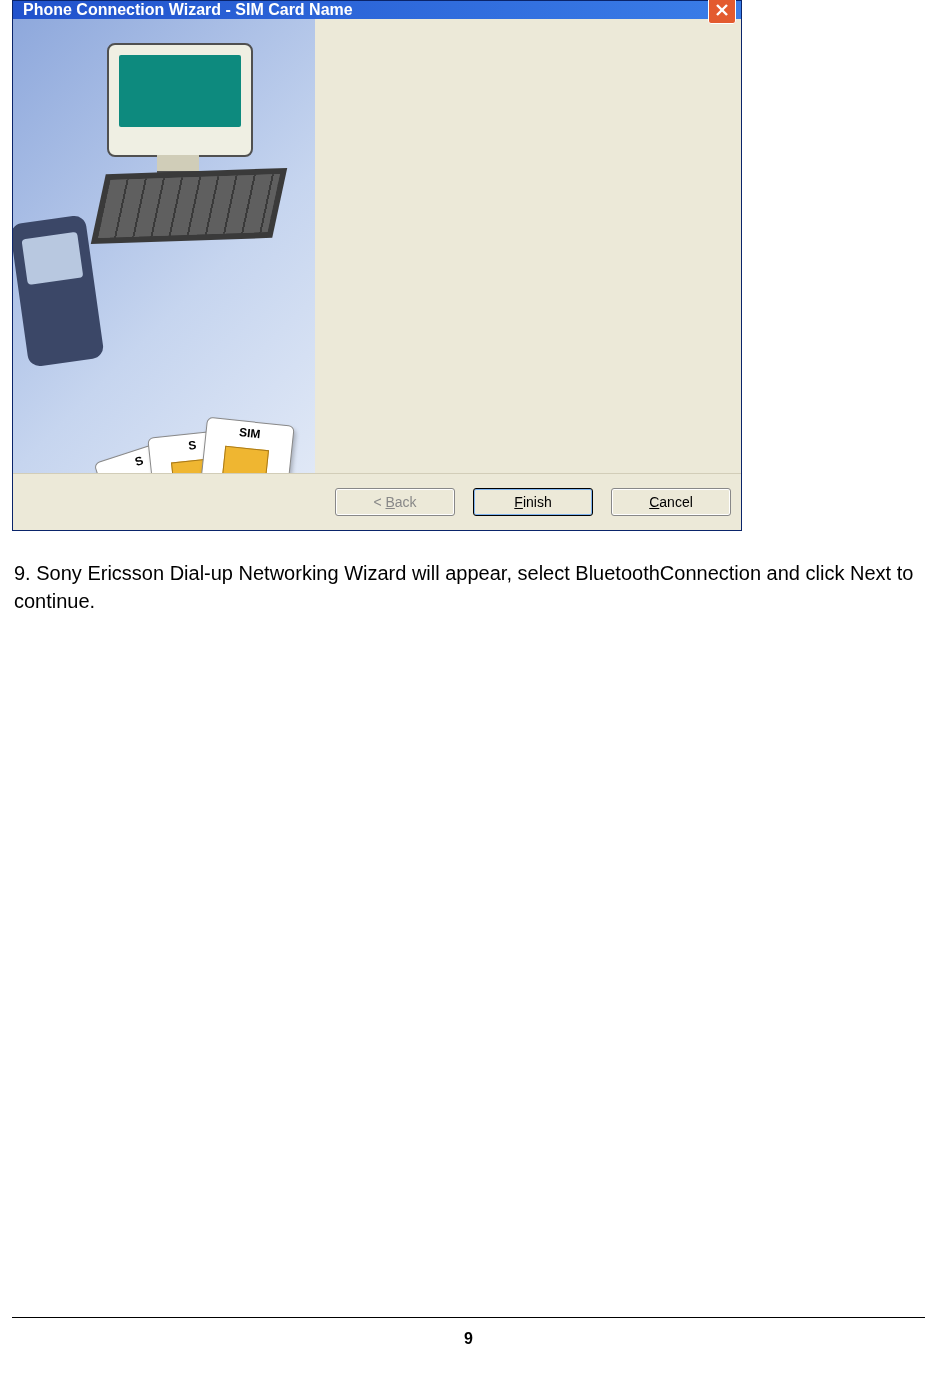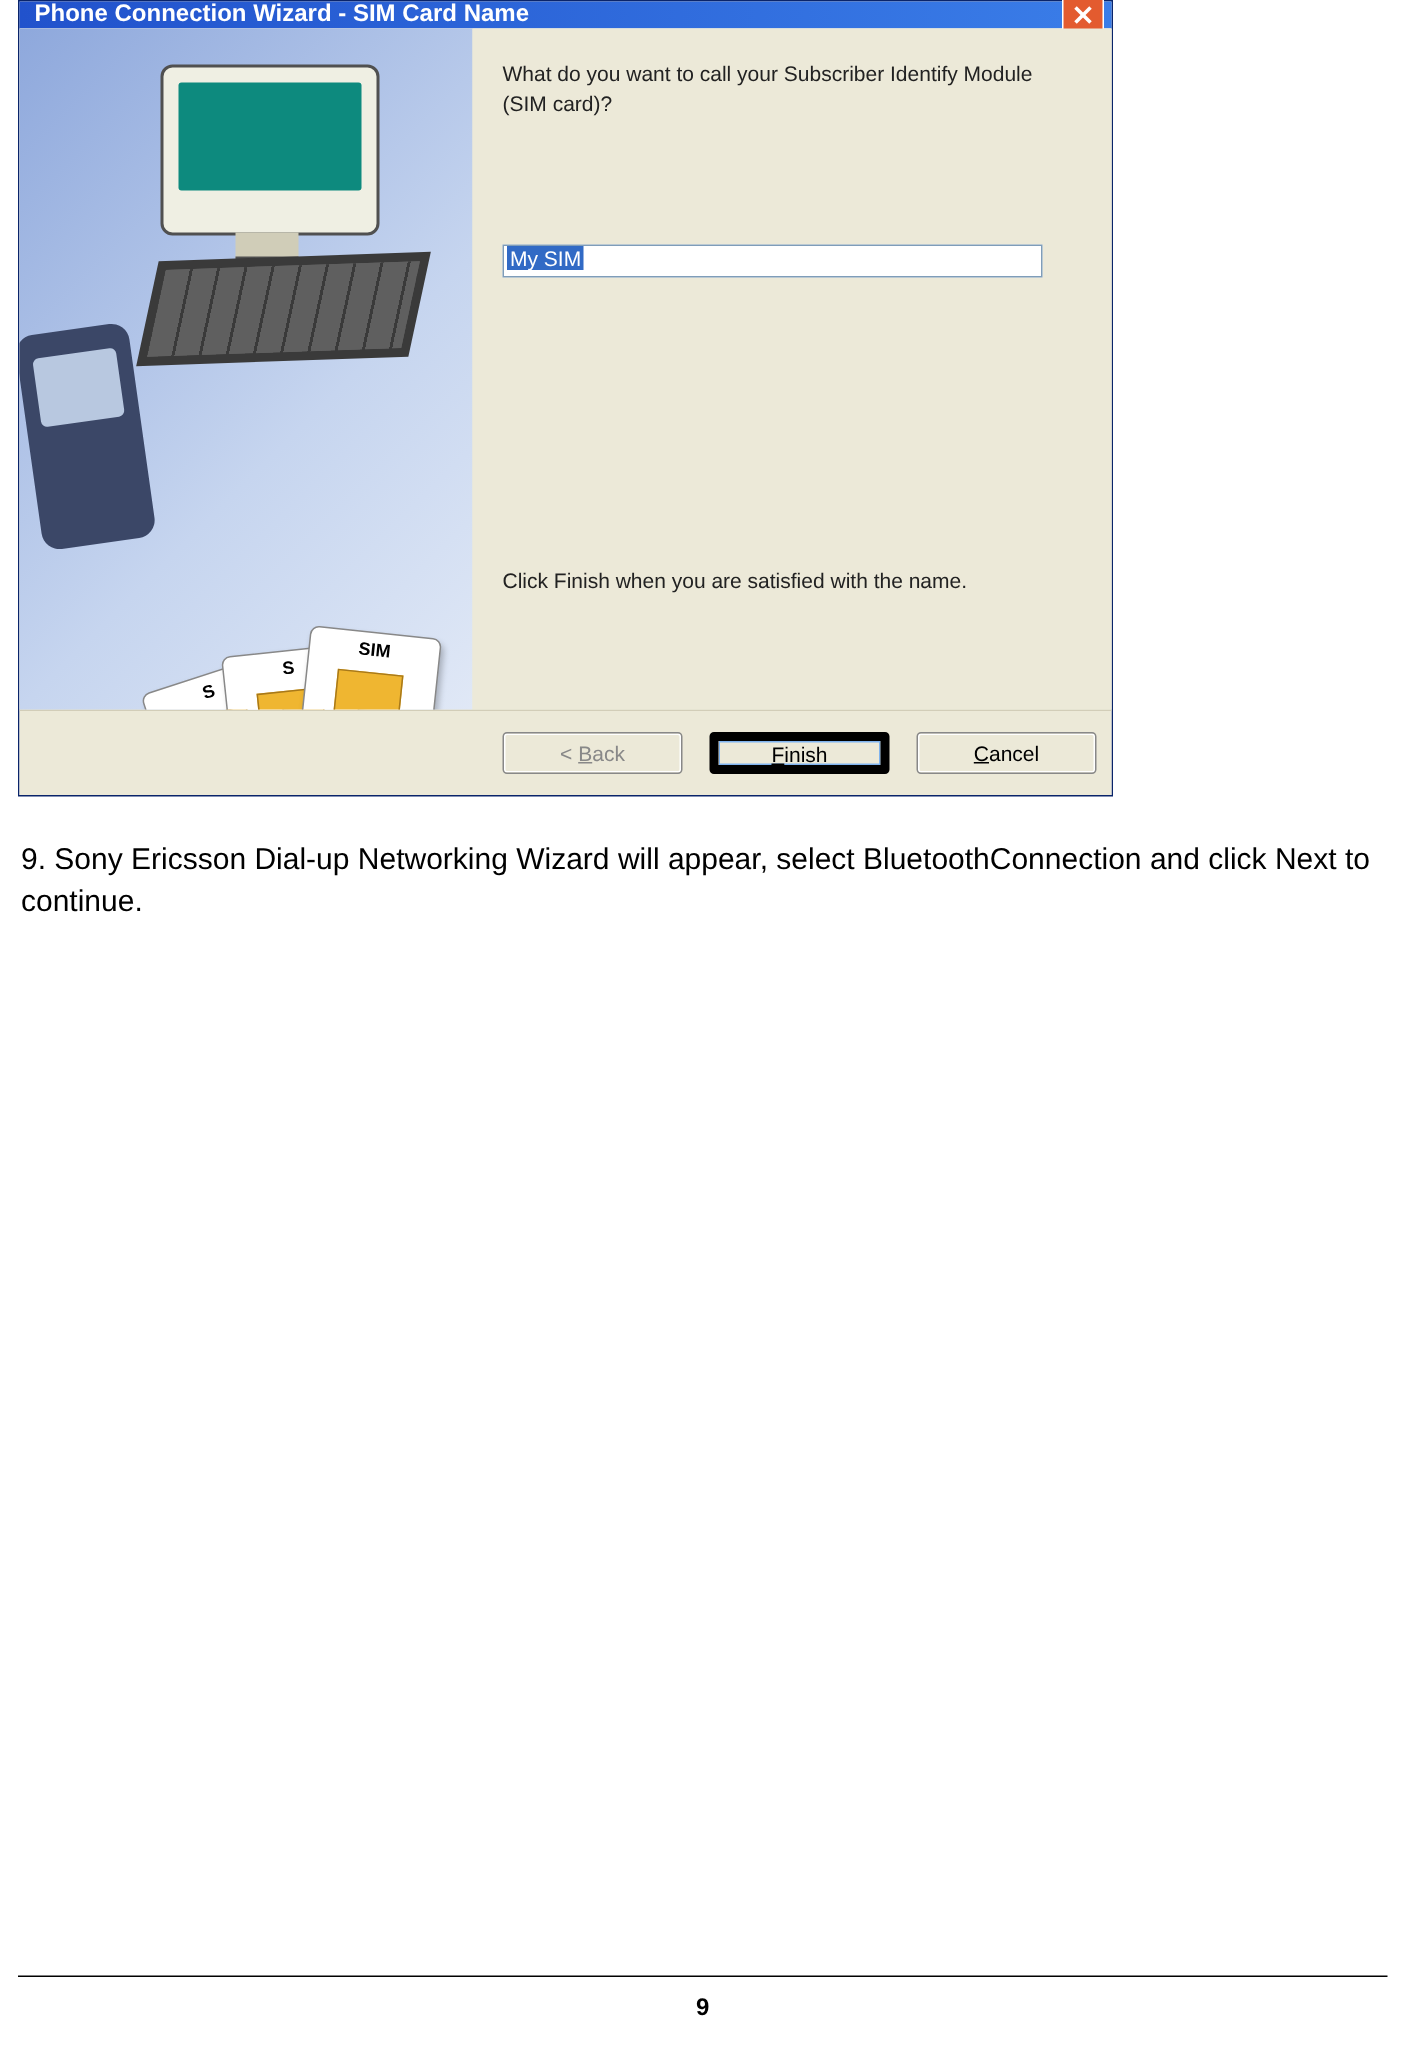--- a/index.html
+++ b/index.html
@@ -120,21 +120,21 @@
     font-family: Tahoma, Arial, sans-serif;
     background: #ece9d8;
     border: 1px solid #888;
     border-radius: 3px;
     box-shadow: 0 0 0 1px #fff inset;
   }
   .button-bar button.disabled {
     color: #888;
   }
   .button-bar button.default {
-    border: 6px solid #000000;
+    border: 1px solid #000000;
     box-shadow: 0 0 0 1px #7fb3ef inset;
   }
   .button-bar .accel { text-decoration: underline; }
   
   .monitor {
     position: absolute; top: 24px; left: 94px; width: 142px; height: 110px;
     background: #efefe3;
     border-radius: 8px;
     border: 2px solid #505050;
   }
@@ -207,31 +207,20 @@
               <div class="chip"></div>
               <div class="lbl">S</div>
             </div>
           <div class="sim sim3">
               <div class="chip"></div>
               <div class="lbl">SIM</div>
             </div>
         </div>
       </div>
 
-      <div class="main-panel">
-        <div class="prompt">What do you want to call your Subscriber Identify Module (SIM card)?</div>
-
-        <div class="sim-input-wrap">
-          <div class="sim-input">
-            <span class="sel">My SIM</span>
-          </div>
-        </div>
-
-        <div class="hint">Click Finish when you are satisfied with the name.</div>
-      </div>
     </div>
 
     <div class="button-bar">
       <button class="disabled">&lt; <span class="accel">B</span>ack</button>
       <button class="default"><span class="accel">F</span>inish</button>
       <button><span class="accel">C</span>ancel</button>
     </div>
   </div>
 
   <div class="step-text">9. Sony Ericsson Dial-up Networking Wizard will appear, select BluetoothConnection and click Next to continue.</div>

